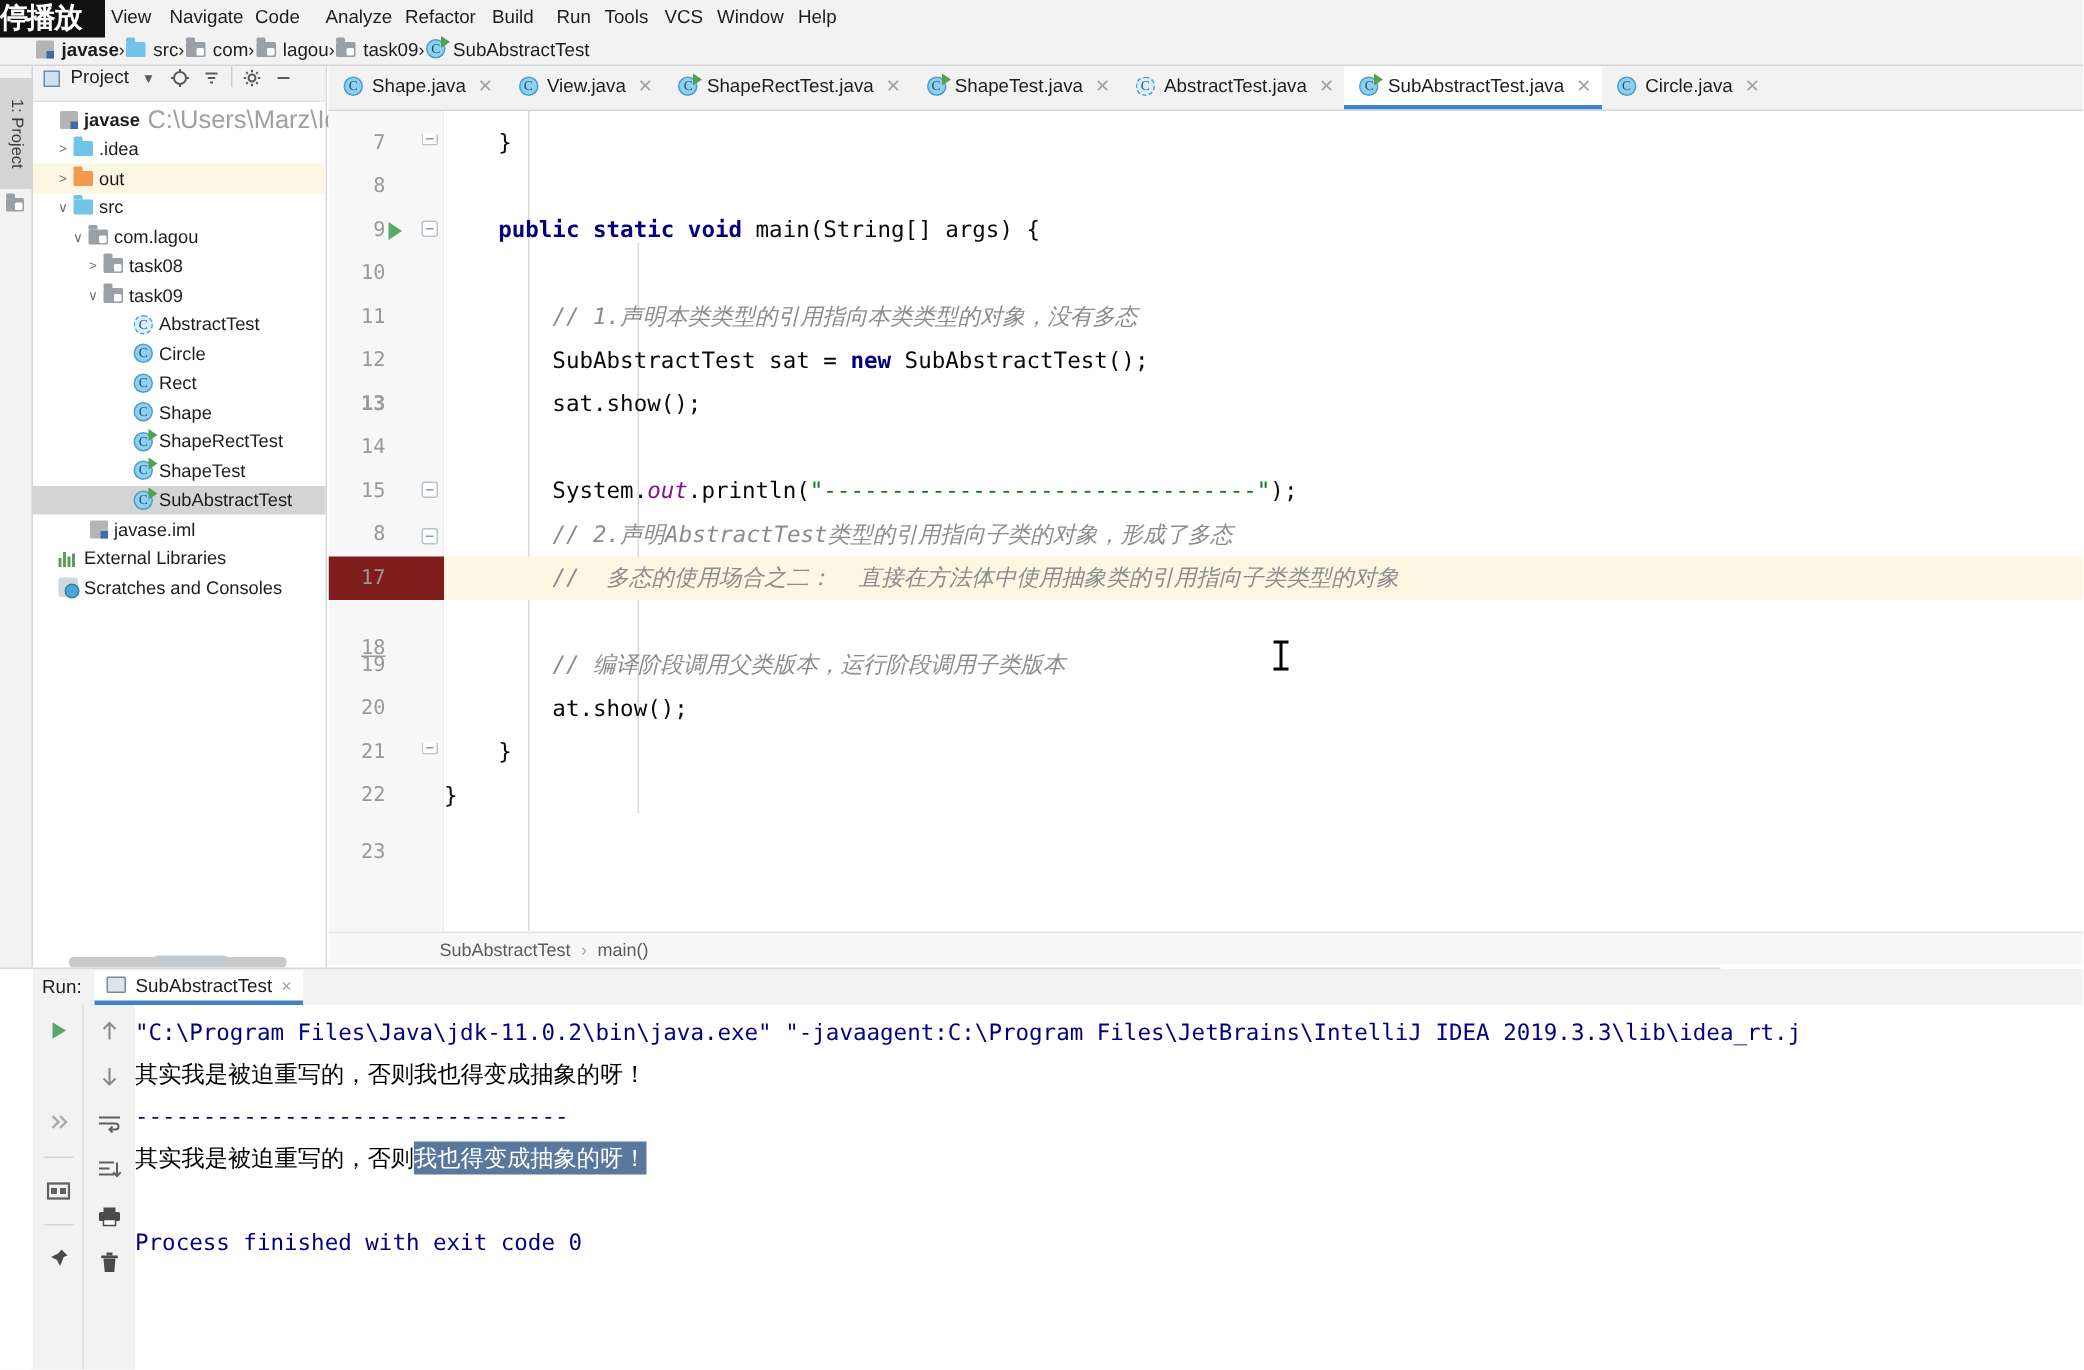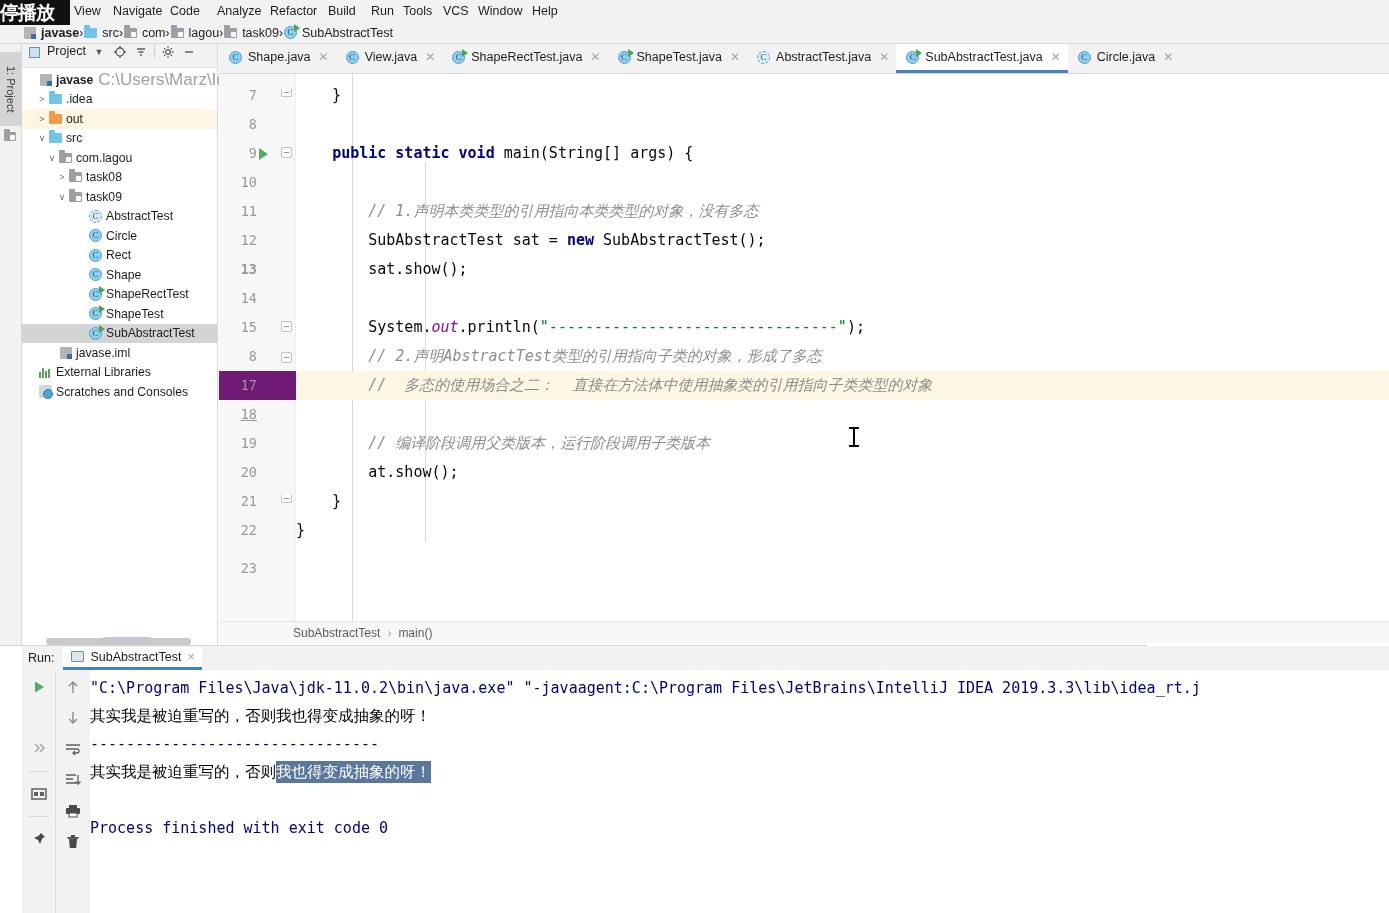--- a/index.html
+++ b/index.html
@@ -136,21 +136,21 @@
   }
   #gutter {
     position:absolute; left:0; top:0; width:77px; height:100%;
     background:#f7f7f7; border-right:1px solid #eeeeee;
   }
   .gline {
     position:absolute; left:0; width:77px; height:29px; line-height:29px;
     font-family:"DejaVu Sans Mono", monospace; font-size:13.5px; color:#999999;
     text-align:right; padding-right:39px;
   }
-  .gline.hl { background:#701a75;padding-left:16px; }
+  .gline.hl { background:#7f1d1d;padding-left:16px; }
   .run-tri {
     position:absolute; width:0; height:0;
     border-left:9px solid #59a869; border-top:6px solid transparent; border-bottom:6px solid transparent;
   }
   .fold-mark {
     position:absolute; width:11px; height:11px; border:1px solid #b8c4c9;
     background:#ffffff; border-radius:2px;
   }
   .fold-mark:after {
     content:""; position:absolute; left:2px; top:4px; width:5px; height:1px; background:#8b9aa1;
@@ -533,21 +533,21 @@
       <div class="gline" style="top: 65px;">9</div>
       <div class="run-tri" style="left: 40px; top: 74px;"></div>
       <div class="gline" style="top: 94px;">10</div>
       <div class="gline" style="top: 123px;">11</div>
       <div class="gline" style="top: 152px;">12</div>
       <div class="gline" style="top: 181px; font-weight: bold;">13</div>
       <div class="gline" style="top: 210px;">14</div>
       <div class="gline" style="top: 239px;">15</div>
       <div class="gline" style="top: 268px;">8</div>
       <div class="gline hl" style="top: 297px;">17</div>
-      <div class="gline" style="top: 326px; text-decoration: underline;">18</div>
+      <div class="gline" style="top: 344px; text-decoration: underline;">18</div>
       <div class="gline" style="top: 355px;">19</div>
       <div class="gline" style="top: 384px;">20</div>
       <div class="gline" style="top: 413px;">21</div>
       <div class="gline" style="top: 442px;">22</div>
       <div class="gline" style="top: 480px;">23</div>
       <div class="fold-mark end" style="left: 62px; top: 15px;"></div>
       <div class="fold-mark" style="left: 62px; top: 73px;"></div>
       <div class="fold-mark" style="left: 62px; top: 247px;"></div>
       <div class="fold-mark" style="left: 62px; top: 278px;"></div>
       <div class="fold-mark end" style="left: 62px; top: 421px;"></div>

